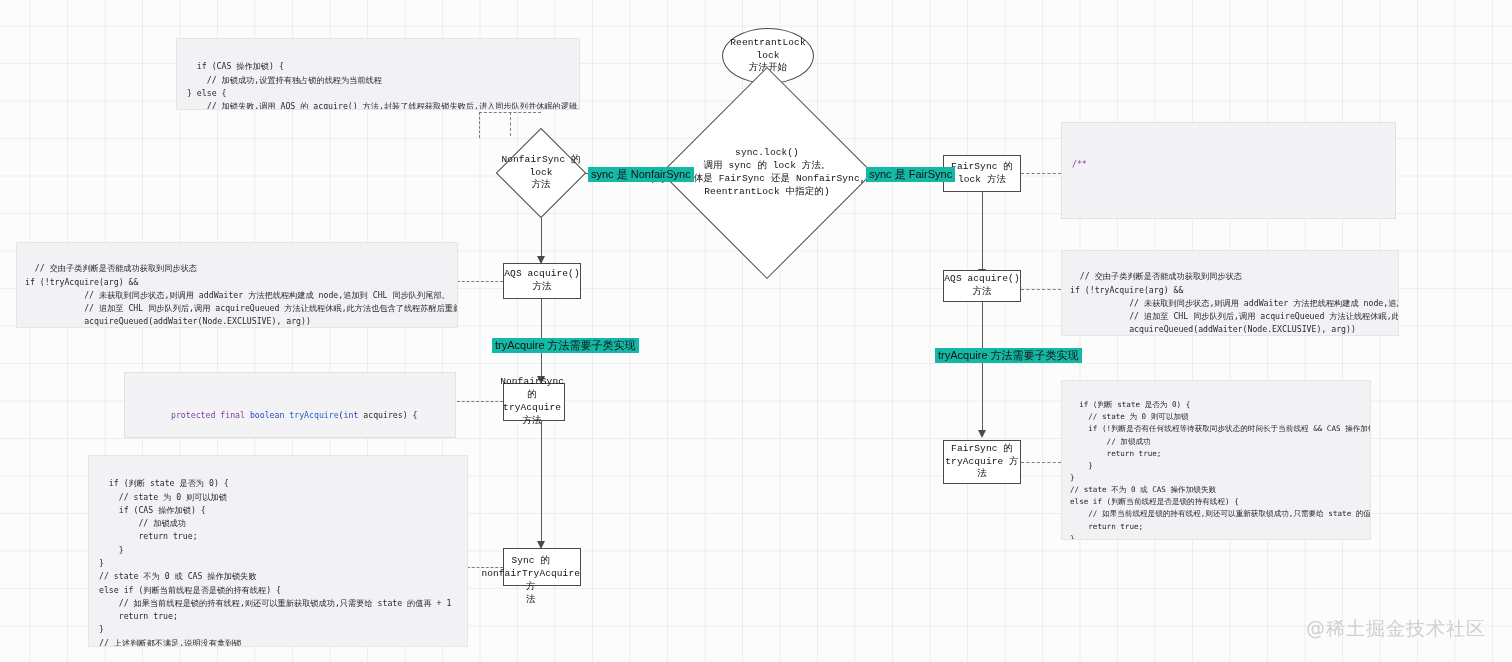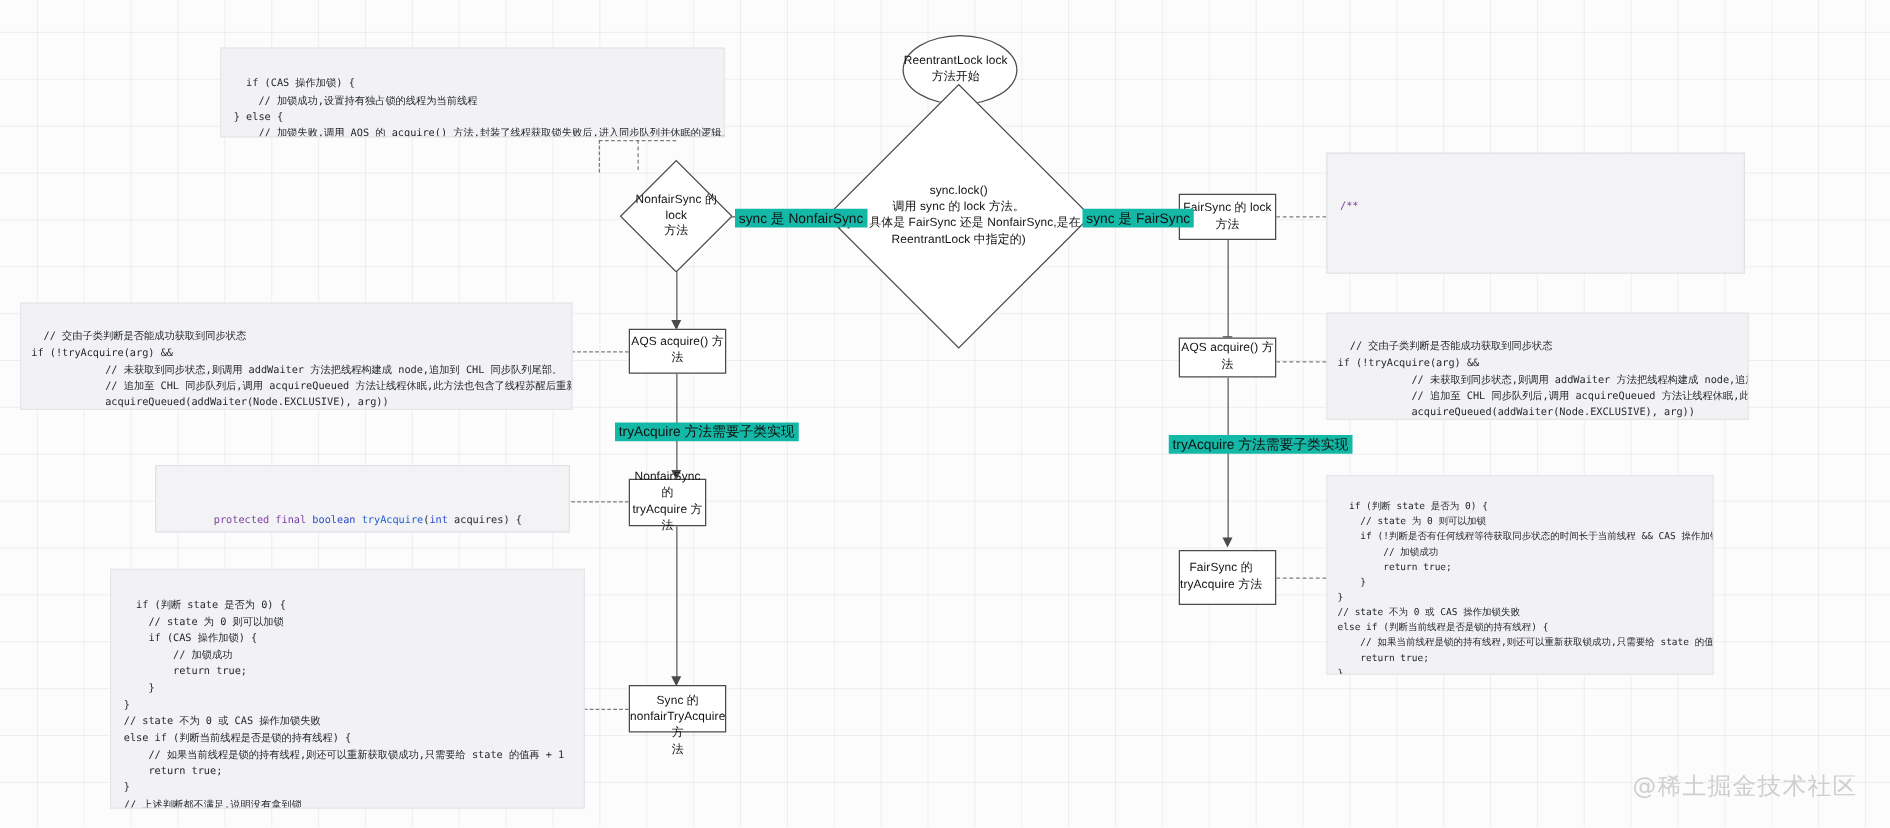--- a/index.html
+++ b/index.html
@@ -16,29 +16,30 @@
     background-color:#fcfcfc;
     background-image:
       linear-gradient(to right, rgba(0,0,0,0.055) 1px, transparent 1px),
       linear-gradient(to bottom, rgba(0,0,0,0.055) 1px, transparent 1px);
     background-size:37.5px 37.5px;
     background-position:-8px -12px;
   }
   .node{
     position:absolute;
     box-sizing:border-box;
-    display:flex;align-items:center;justify-content:flex-start;
+    display:flex;align-items:center;justify-content:flex-end;
     text-align:center;
     background:#ffffff;
     border:1px solid #4a4a4a;
     color:#101010;
     font-size:9.5px;
     line-height:1.35;
     letter-spacing:.1px;
     z-index:4;
+    font-family:Liberation Mono, monospace;
   }
   .node.ellipse{border-radius:50%;}
   .node.diamond{
     border:none;background:transparent;
   }
   .diamond .dshape{
     position:absolute;inset:0;
     background:#fff;border:1px solid #4a4a4a;
     transform:rotate(45deg);
     box-sizing:border-box;
@@ -224,21 +225,21 @@
 <div class="code plain" style="left:1061px;top:250px;width:338px;height:86px;padding:6px 8px;">
   <span>// 交由子类判断是否能成功获取到同步状态
 if (!tryAcquire(arg) &amp;&amp;
             // 未获取到同步状态,则调用 addWaiter 方法把线程构建成 node,追加到 CHL 同步队列尾部。
             // 追加至 CHL 同步队列后,调用 acquireQueued 方法让线程休眠,此方法也包含了线程苏醒后重新抢同步状态的逻辑。
             acquireQueued(addWaiter(Node.EXCLUSIVE), arg))
             // 如果在休眠过程中发生中断,则中断标记为 true,执行 selfInterrupt() 方法
             selfInterrupt();</span>
 </div>
 
-<div class="code" style="left:124px;top:372px;width:332px;height:54px;padding:9px 0 9px 46px;">
+<div class="code" style="left:124px;top:372px;width:332px;height:66px;padding:9px 0 9px 46px;">
   <div><span class="kw">protected final </span><span class="ty">boolean </span><span class="fn">tryAcquire</span><span class="pl">(</span><span class="ty">int</span><span class="pl"> acquires) {</span></div>
   
   
   
 </div>
 
 <div class="code plain" style="left:88px;top:455px;width:380px;height:192px;padding:8px 10px;">
   <span>if (判断 state 是否为 0) {
     // state 为 0 则可以加锁
     if (CAS 操作加锁) {

